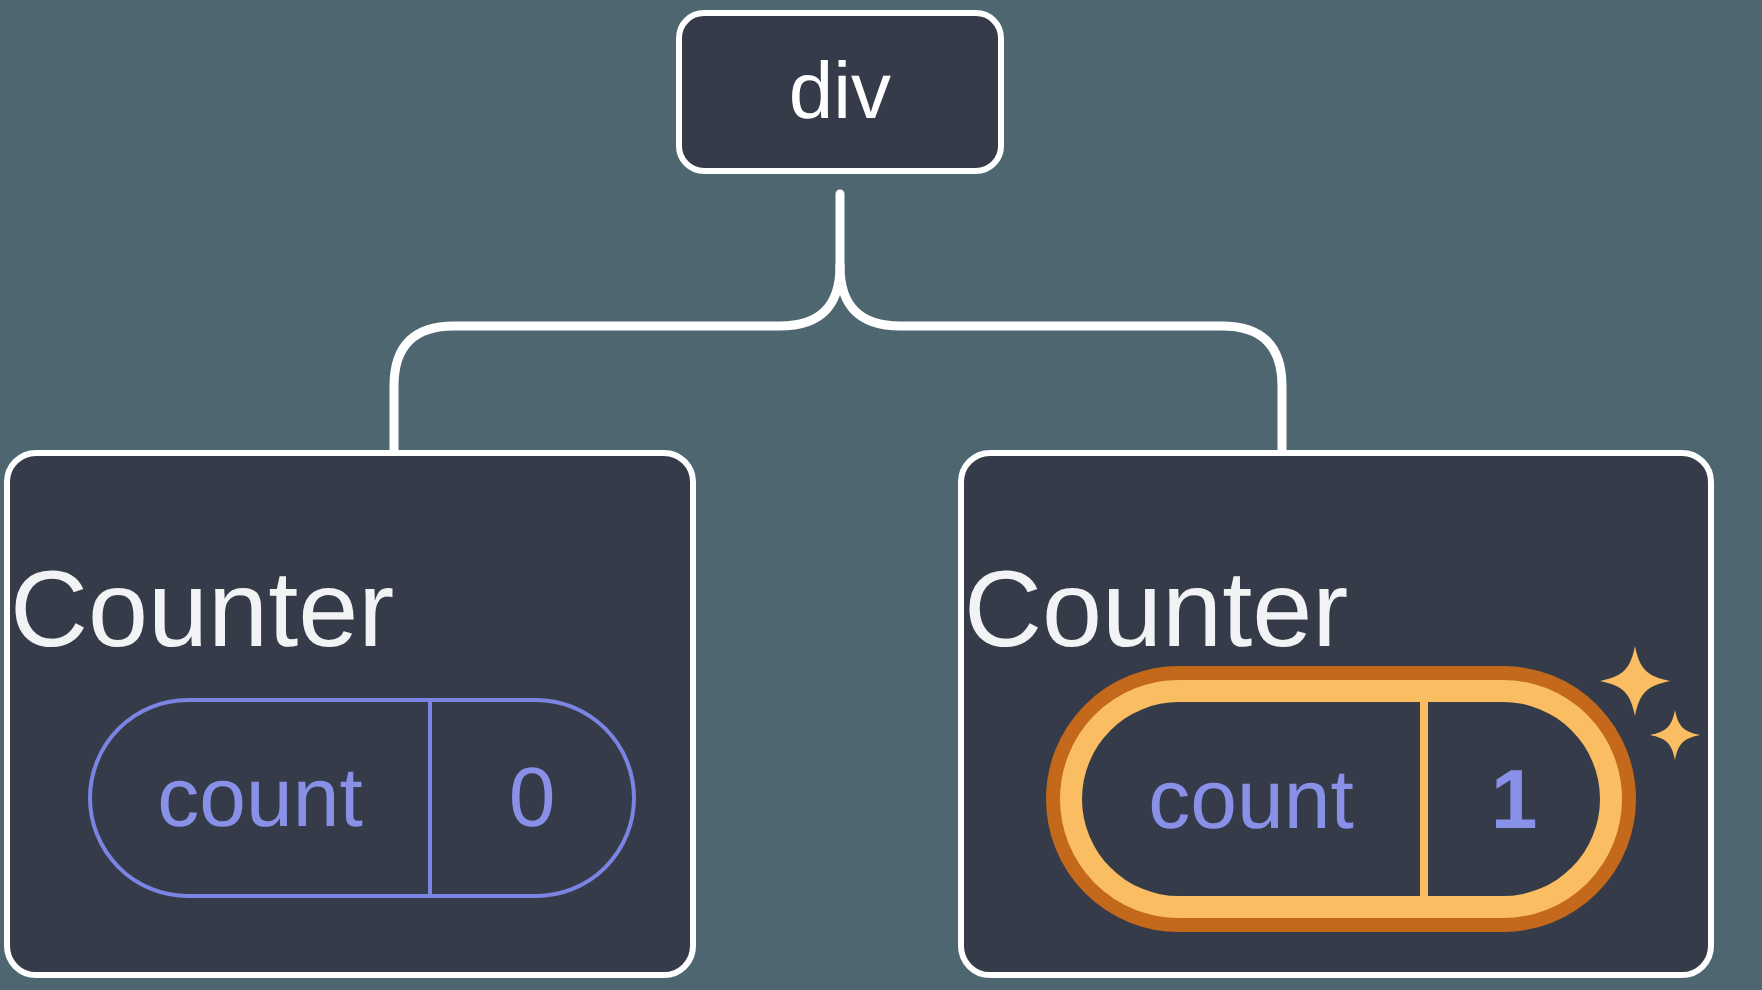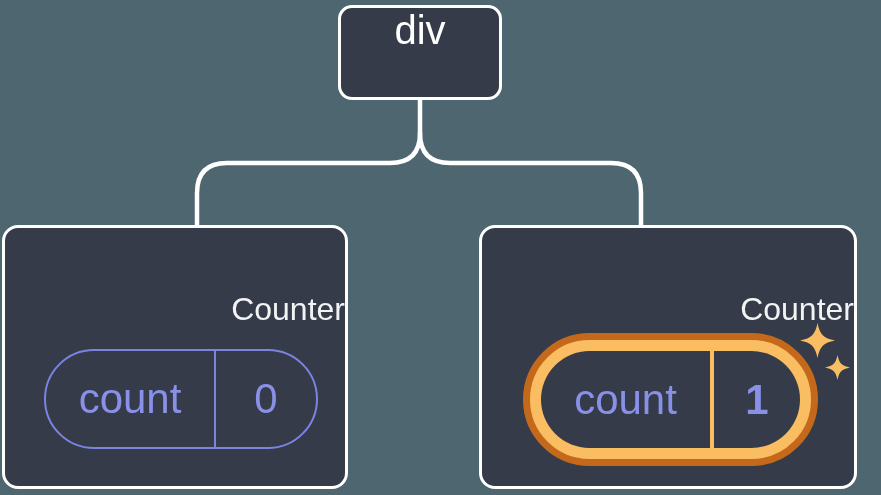--- a/index.html
+++ b/index.html
@@ -37,38 +37,38 @@
   }
 
   .node, .card {
     position: absolute;
     background: var(--node-bg);
     border: 3px solid var(--line);
   }
 
   .root-node {
     left: 338px; top: 5px;
-    width: 164px; height: 95px;
+    width: 164px; height: 82px;
     border-radius: 14px;
-    display: flex; justify-content: center;
+    display: flex; align-items: center; justify-content: center;
     color: #FFFFFF;
     font-size: 40px;
   }
 
   .card { border-radius: 16px; }
   .card-left  { left: 2px;   top: 225px; width: 346px; height: 264px; }
   .card-right { left: 479px; top: 225px; width: 378px; height: 264px; }
 
   .card-title {
     position: absolute;
-    top: 63px; left: 0;
+    top: 46px; left: 0;
     width: 100%;
-    text-align: right;
+    text-align: left;
     color: var(--text-light);
-    font-size: 32px;
+    font-size: 54px;
     font-weight: 500;
   }
 
   
   .state-pill {
     position: absolute;
     left: 39px; top: 121px;
     width: 274px; height: 100px;
     border: 2px solid var(--purple-border);
     border-radius: 52px;

